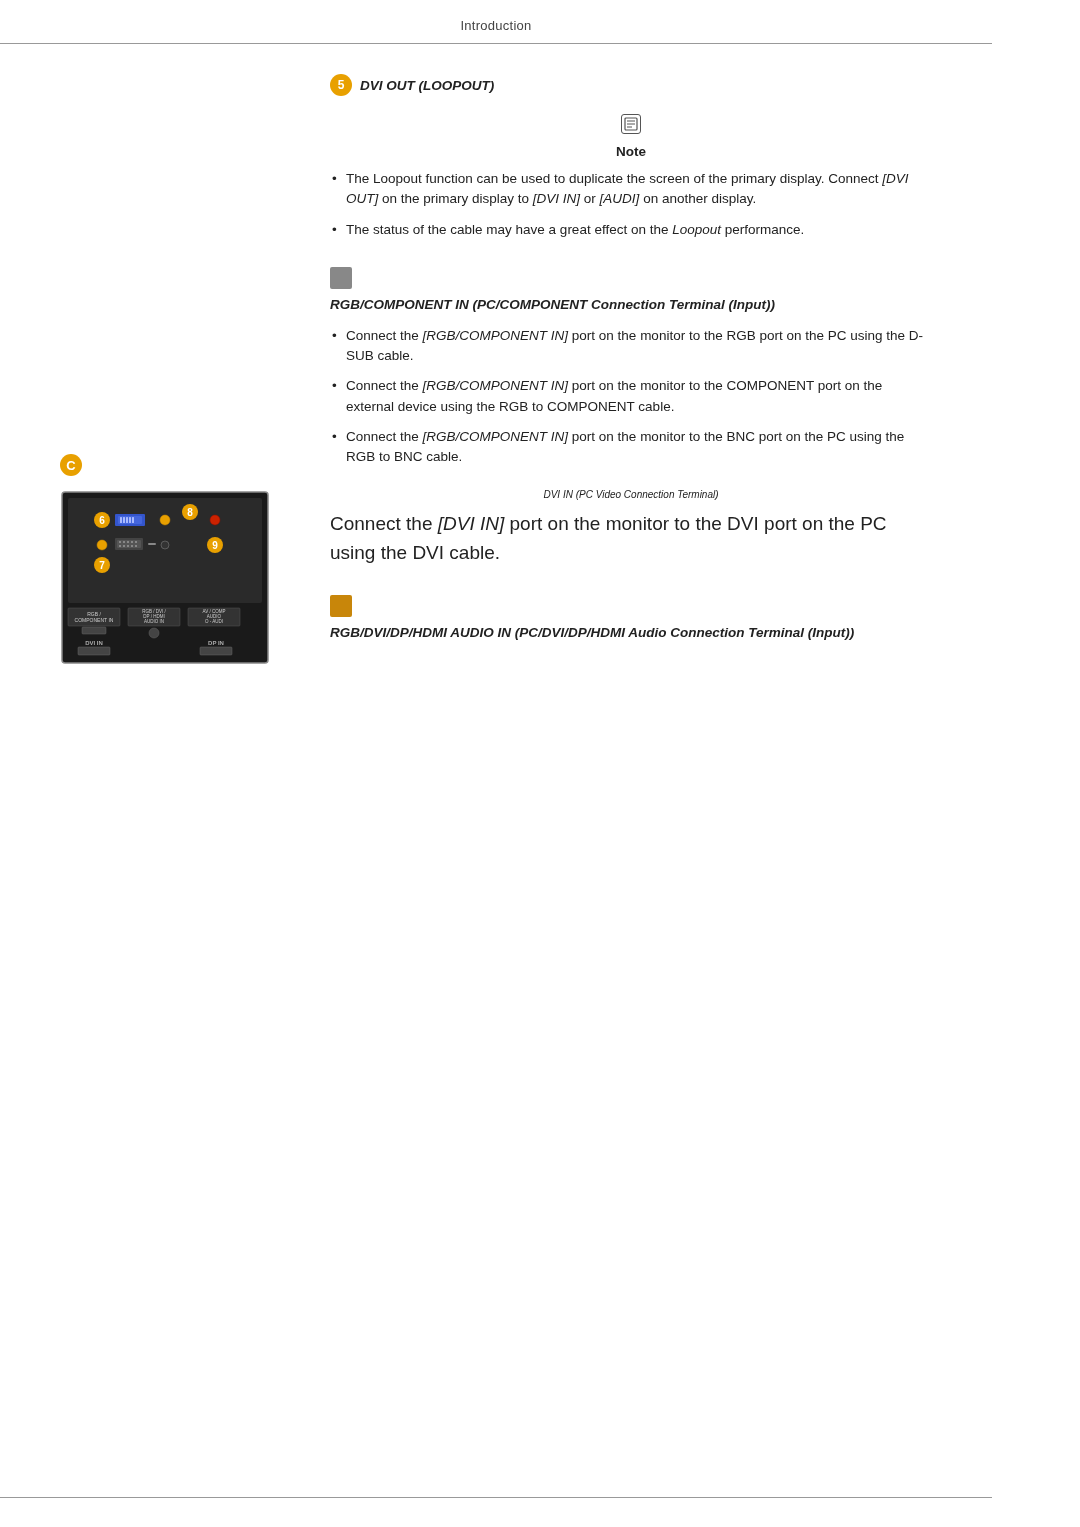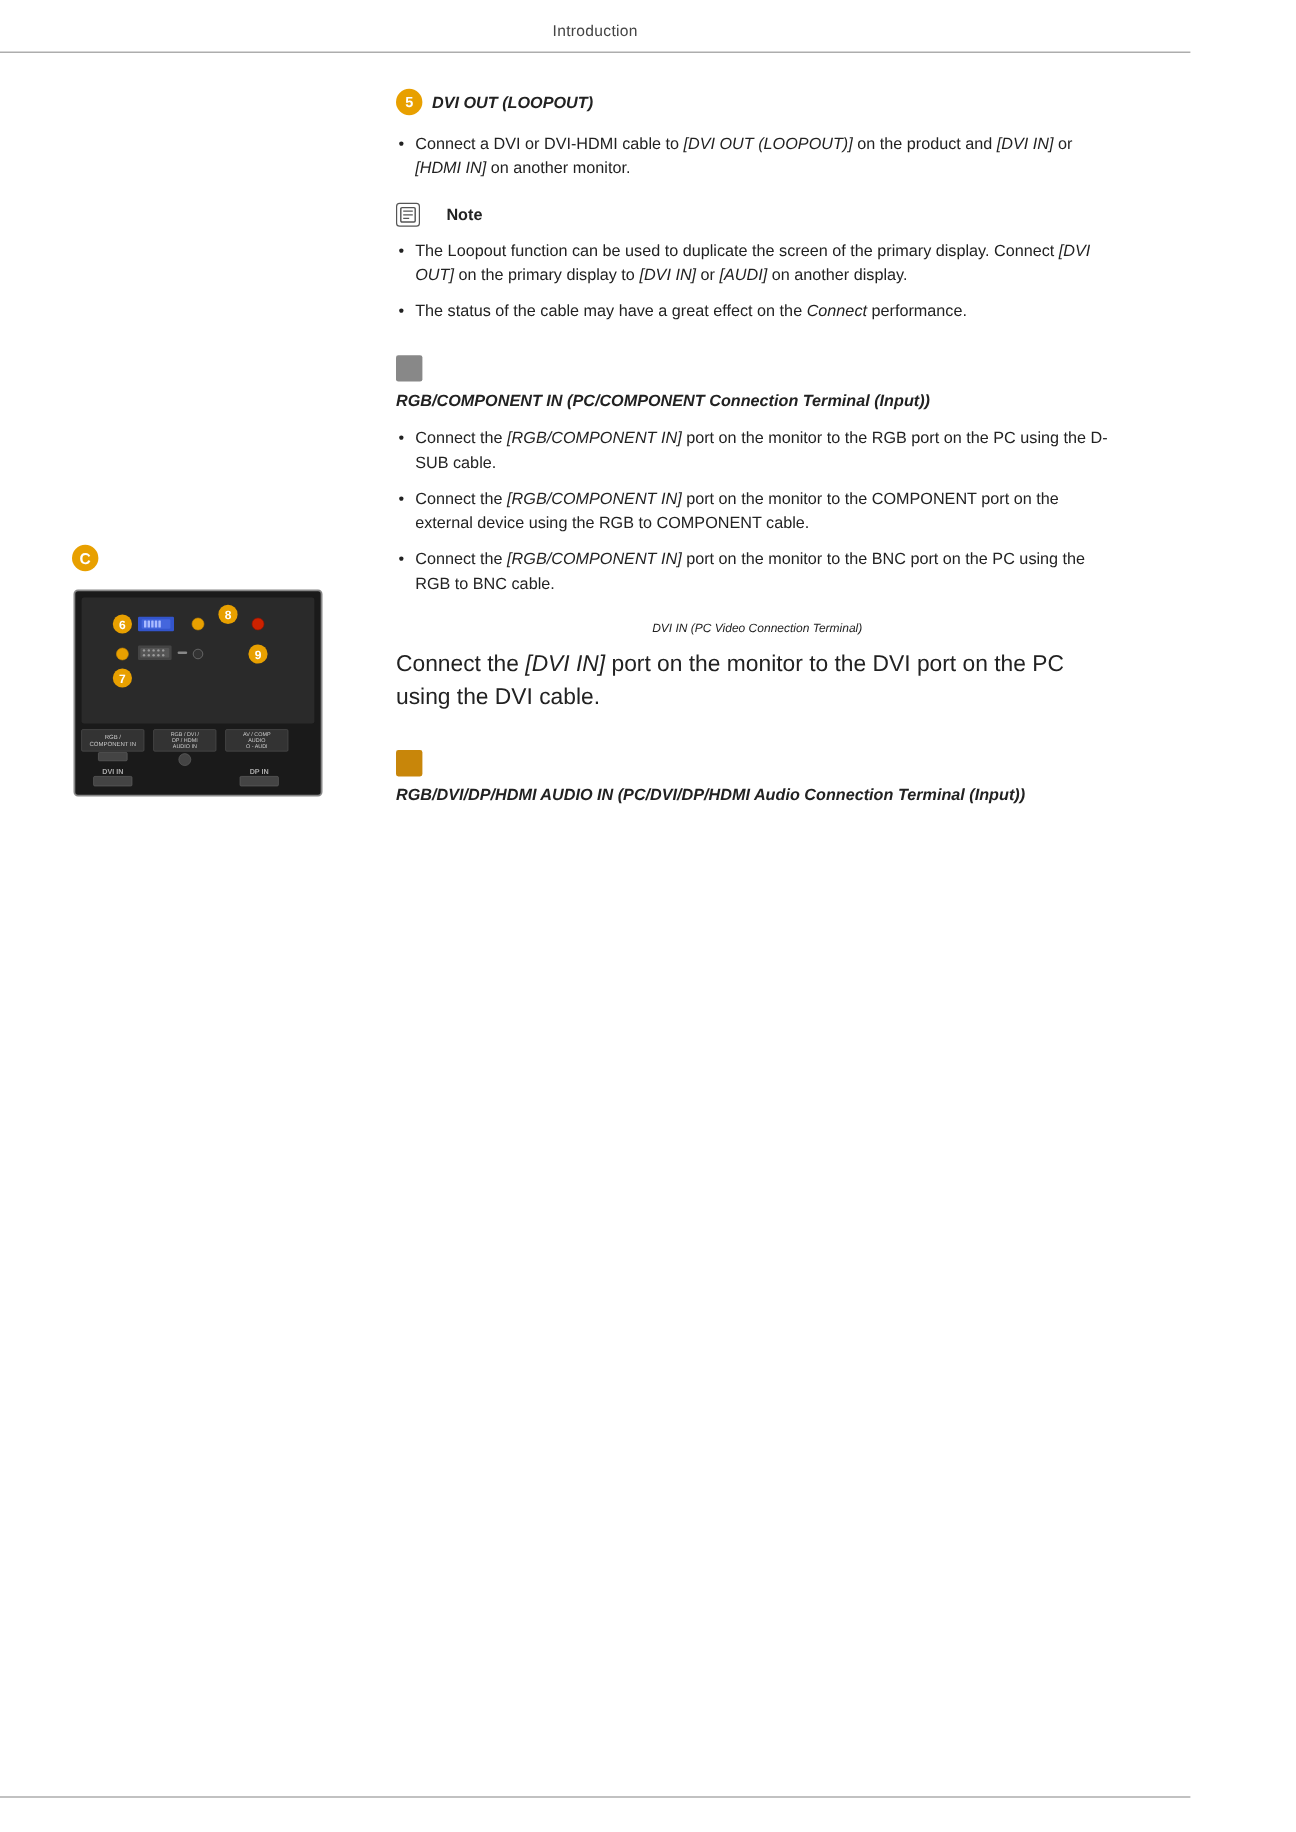--- a/index.html
+++ b/index.html
@@ -100,24 +100,25 @@
     }
     
     .italic { font-style: italic; }
     
     .note-box {
       margin: 18px 0 14px 0;
     }
     .note-heading {
       display: flex;
       align-items: center;
-      gap: 22px;
+      gap: 10px;
       font-weight: bold;
       font-size: 13.5px;
       margin-bottom: 10px;
+      flex-direction: column;
     }
     .note-icon {
       width: 20px;
       height: 20px;
       border: 1.5px solid #555;
       border-radius: 3px;
       display: flex;
       align-items: center;
       justify-content: center;
       font-size: 11px;
@@ -269,43 +270,40 @@
     </div>
 
     <div class="right-col">
 
       <div class="section-heading">
         <div class="number-badge">5</div>
         <span class="section-title">DVI OUT (LOOPOUT)</span>
       </div>
 
       <ul class="bullet-list">
-        <li>
-          <span>Connect a DVI or DVI-HDMI cable to <span class="italic">[DVI OUT (LOOPOUT)]</span> on the product and <span class="italic">[DVI IN]</span> or <span class="italic">[HDMI IN]</span> on another monitor.</span>
-        </li>
       </ul>
 
       <div class="note-box">
         <div class="note-heading">
           <div class="note-icon">
             <svg width="14" height="14" viewBox="0 0 14 14" xmlns="http://www.w3.org/2000/svg">
               <rect x="1" y="1" width="12" height="12" rx="1" fill="none" stroke="#555" stroke-width="1.2"></rect>
               <line x1="3" y1="4" x2="11" y2="4" stroke="#555" stroke-width="1"></line>
               <line x1="3" y1="7" x2="11" y2="7" stroke="#555" stroke-width="1"></line>
               <line x1="3" y1="10" x2="8" y2="10" stroke="#555" stroke-width="1"></line>
             </svg>
           </div>
           <span>Note</span>
         </div>
         <ul class="bullet-list">
           <li>
             <span>The Loopout function can be used to duplicate the screen of the primary display. Connect <span class="italic">[DVI OUT]</span> on the primary display to <span class="italic">[DVI IN]</span> or <span class="italic">[AUDI]</span> on another display.</span>
           </li>
           <li>
-            <span>The status of the cable may have a great effect on the <span class="italic">Connect</span> performance.</span>
+            <span>The status of the cable may have a great effect on the <span class="italic">Loopout</span> performance.</span>
           </li>
         </ul>
       </div>
 
       <div class="rgb-section-heading">
         <div class="rgb-badge" style="background:#888;"></div>
         <span class="section-title"><span class="italic">RGB/COMPONENT IN (PC/COMPONENT Connection Terminal (Input))</span></span>
       </div>
 
       <ul class="bullet-list">

